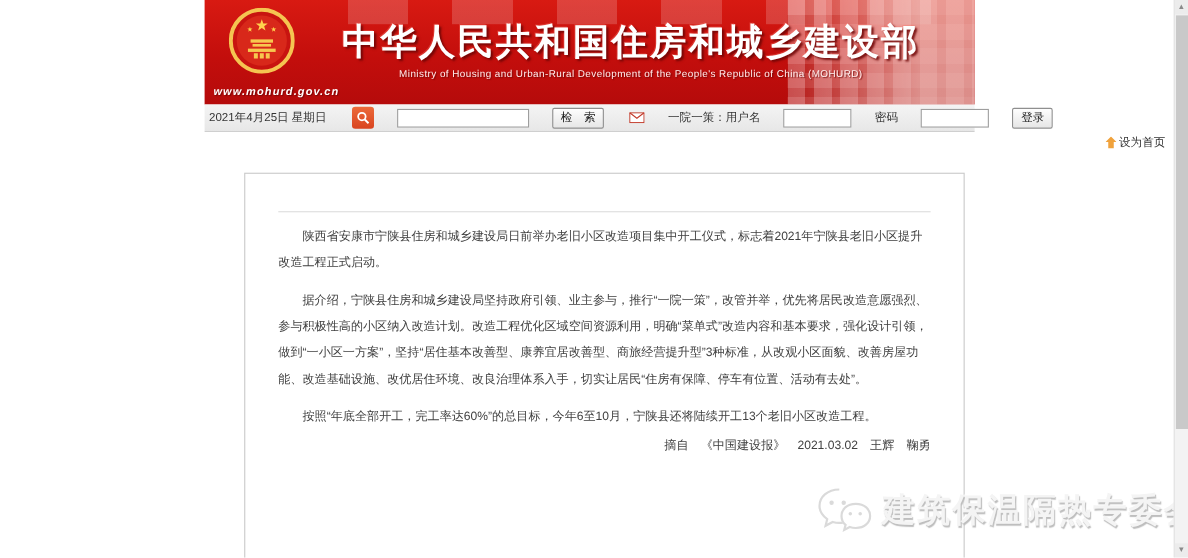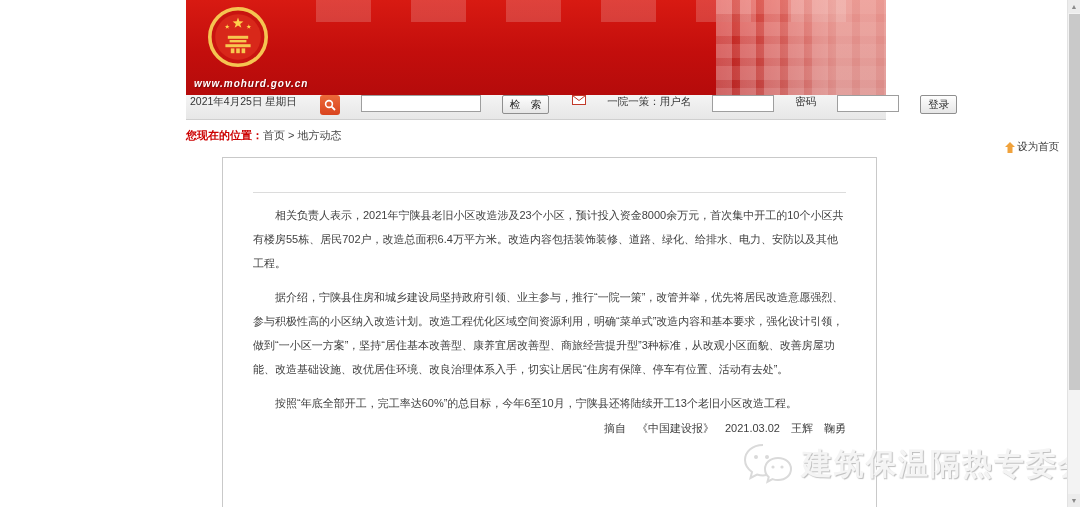--- a/index.html
+++ b/index.html
@@ -23,21 +23,21 @@
     text-shadow:2px 2px 2px rgba(110,5,5,.9), -1px -1px 0 rgba(255,120,110,.35); }
   .banner-subtitle { position:absolute; left:100px; top:62px; width:575px; text-align:center;
     color:#ffefef; font-size:9px; letter-spacing:.4px; white-space:nowrap;
     text-shadow:1px 1px 1px rgba(110,5,5,.8); }
   .banner-url { position:absolute; left:8px; top:78px; color:#fff; font-size:10px; font-weight:bold;
     letter-spacing:1px; text-shadow:1px 1px 1px rgba(110,5,5,.8);font-style:italic; }
 
   
   .navbar { position:absolute; left:186px; top:95px; width:700px; height:25px;
     background:linear-gradient(180deg,#f4f4f4,#e7e7e7); border-bottom:1px solid #cfcfcf;
-    display:flex; align-items:flex-start; gap:21px; padding:0 4px; font-size:10.5px; color:#333; white-space:nowrap; }
+    display:flex; align-items:center; gap:21px; padding:0 4px; font-size:10.5px; color:#333; white-space:nowrap; }
   .nav-date { margin-right:2px; }
   .search-tile { width:20px; height:20px; background:linear-gradient(180deg,#ec6a3a,#d9441f);
     border-radius:3px; display:flex; align-items:center; justify-content:center; flex:0 0 auto; cursor:pointer; }
   .nav-input { height:17px; border:1px solid #9e9e9e; background:#fff; font-size:10.5px; padding:0 3px; }
   .inp-search { width:120px; }
   .inp-mail { width:62px; }
   .inp-pwd { width:62px; }
   .btn-bevel { height:19px; border:1px solid #8f8f8f; background:linear-gradient(180deg,#fefefe,#e6e6e6);
     font-size:10.5px; color:#222; padding:0 7px; border-radius:2px; cursor:pointer;
     font-family:"Liberation Sans","DejaVu Sans",sans-serif; }
@@ -85,20 +85,22 @@
       <polygon points="0,-10 2.35,-3.24 9.51,-3.09 3.8,1.24 5.88,8.09 0,4 -5.88,8.09 -3.8,1.24 -9.51,-3.09 -2.35,-3.24" transform="translate(50,27) scale(0.95)" fill="#ffd24d"></polygon>
       <polygon points="0,-10 2.35,-3.24 9.51,-3.09 3.8,1.24 5.88,8.09 0,4 -5.88,8.09 -3.8,1.24 -9.51,-3.09 -2.35,-3.24" transform="translate(32,33) scale(0.42)" fill="#ffd24d"></polygon>
       <polygon points="0,-10 2.35,-3.24 9.51,-3.09 3.8,1.24 5.88,8.09 0,4 -5.88,8.09 -3.8,1.24 -9.51,-3.09 -2.35,-3.24" transform="translate(68,33) scale(0.42)" fill="#ffd24d"></polygon>
       <rect x="33" y="48" width="34" height="5" fill="#f7c84f"></rect>
       <rect x="36" y="55" width="28" height="4" fill="#f7c84f"></rect>
       <rect x="29" y="62" width="42" height="5" fill="#f7c84f"></rect>
       <rect x="38" y="69" width="6" height="8" fill="#f7c84f"></rect>
       <rect x="56" y="69" width="6" height="8" fill="#f7c84f"></rect>
       <rect x="47" y="69" width="6" height="8" fill="#f7c84f"></rect>
     </svg>
+    <div class="banner-title">中华人民共和国住房和城乡建设部</div>
+    <div class="banner-subtitle">Ministry of Housing and Urban-Rural Development of the People's Republic of China (MOHURD)</div>
     <div class="banner-url">www.mohurd.gov.cn</div>
   </div>
 
   <div class="navbar">
     <span class="nav-date">2021年4月25日 星期日</span>
     <span class="search-tile">
       <svg width="12" height="12" viewBox="0 0 12 12">
           <circle cx="5" cy="5" r="3.4" fill="none" stroke="#fff" stroke-width="1.6"></circle>
           <line x1="7.6" y1="7.6" x2="11" y2="11" stroke="#fff" stroke-width="1.8"></line>
         </svg>
@@ -123,27 +125,24 @@
     </span>
     <span class="nav-link">
       <svg width="10" height="11" viewBox="0 0 10 11">
         <rect x="0.5" y="0.5" width="9" height="10" fill="#f8b24a" stroke="#d98a20"></rect>
           <path d="M0.5 7.5 L4 4.5 L9.5 9.5" fill="none" stroke="#fff" stroke-width="1.2"></path>
         </svg>
       <span>工作邮箱</span>
     </span>
   </div>
 
-  <div class="breadcrumb">
-    <span class="crumb-prefix">您现在的位置：</span><span class="crumb-path">首页 &gt; 地方动态</span>
-  </div>
 
   <div class="article-box">
     <hr class="title-rule">
-    <p>相关负责人表示，2021年宁陕县老旧小区改造涉及23个小区，预计投入资金8000余万元，首次集中开工的10个小区共有楼房55栋、居民702户，改造总面积6.4万平方米。改造内容包括装饰装修、道路、绿化、给排水、电力、安防以及其他工程。</p>
+    <p>陕西省安康市宁陕县住房和城乡建设局日前举办老旧小区改造项目集中开工仪式，标志着2021年宁陕县老旧小区提升改造工程正式启动。</p>
     <p>据介绍，宁陕县住房和城乡建设局坚持政府引领、业主参与，推行“一院一策”，改管并举，优先将居民改造意愿强烈、参与积极性高的小区纳入改造计划。改造工程优化区域空间资源利用，明确“菜单式”改造内容和基本要求，强化设计引领，做到“一小区一方案”，坚持“居住基本改善型、康养宜居改善型、商旅经营提升型”3种标准，从改观小区面貌、改善房屋功能、改造基础设施、改优居住环境、改良治理体系入手，切实让居民“住房有保障、停车有位置、活动有去处”。</p>
     <p>按照“年底全部开工，完工率达60%”的总目标，今年6至10月，宁陕县还将陆续开工13个老旧小区改造工程。</p>
     <div class="article-source">摘自　《中国建设报》　2021.03.02　王辉　鞠勇</div>
 
   </div>
 
   <div class="watermark">
     <svg width="52" height="44" viewBox="0 0 52 44">
       <g fill="none" stroke="#dadada" stroke-width="2">
         <path d="M21 3 C10 3 3 10 3 18 c0 5 3 9 7 12 l-1.5 6 6.5-3.5 c2 .6 4 .9 6 .9 1 0 2.2 -.1 3.2 -.3"></path>

